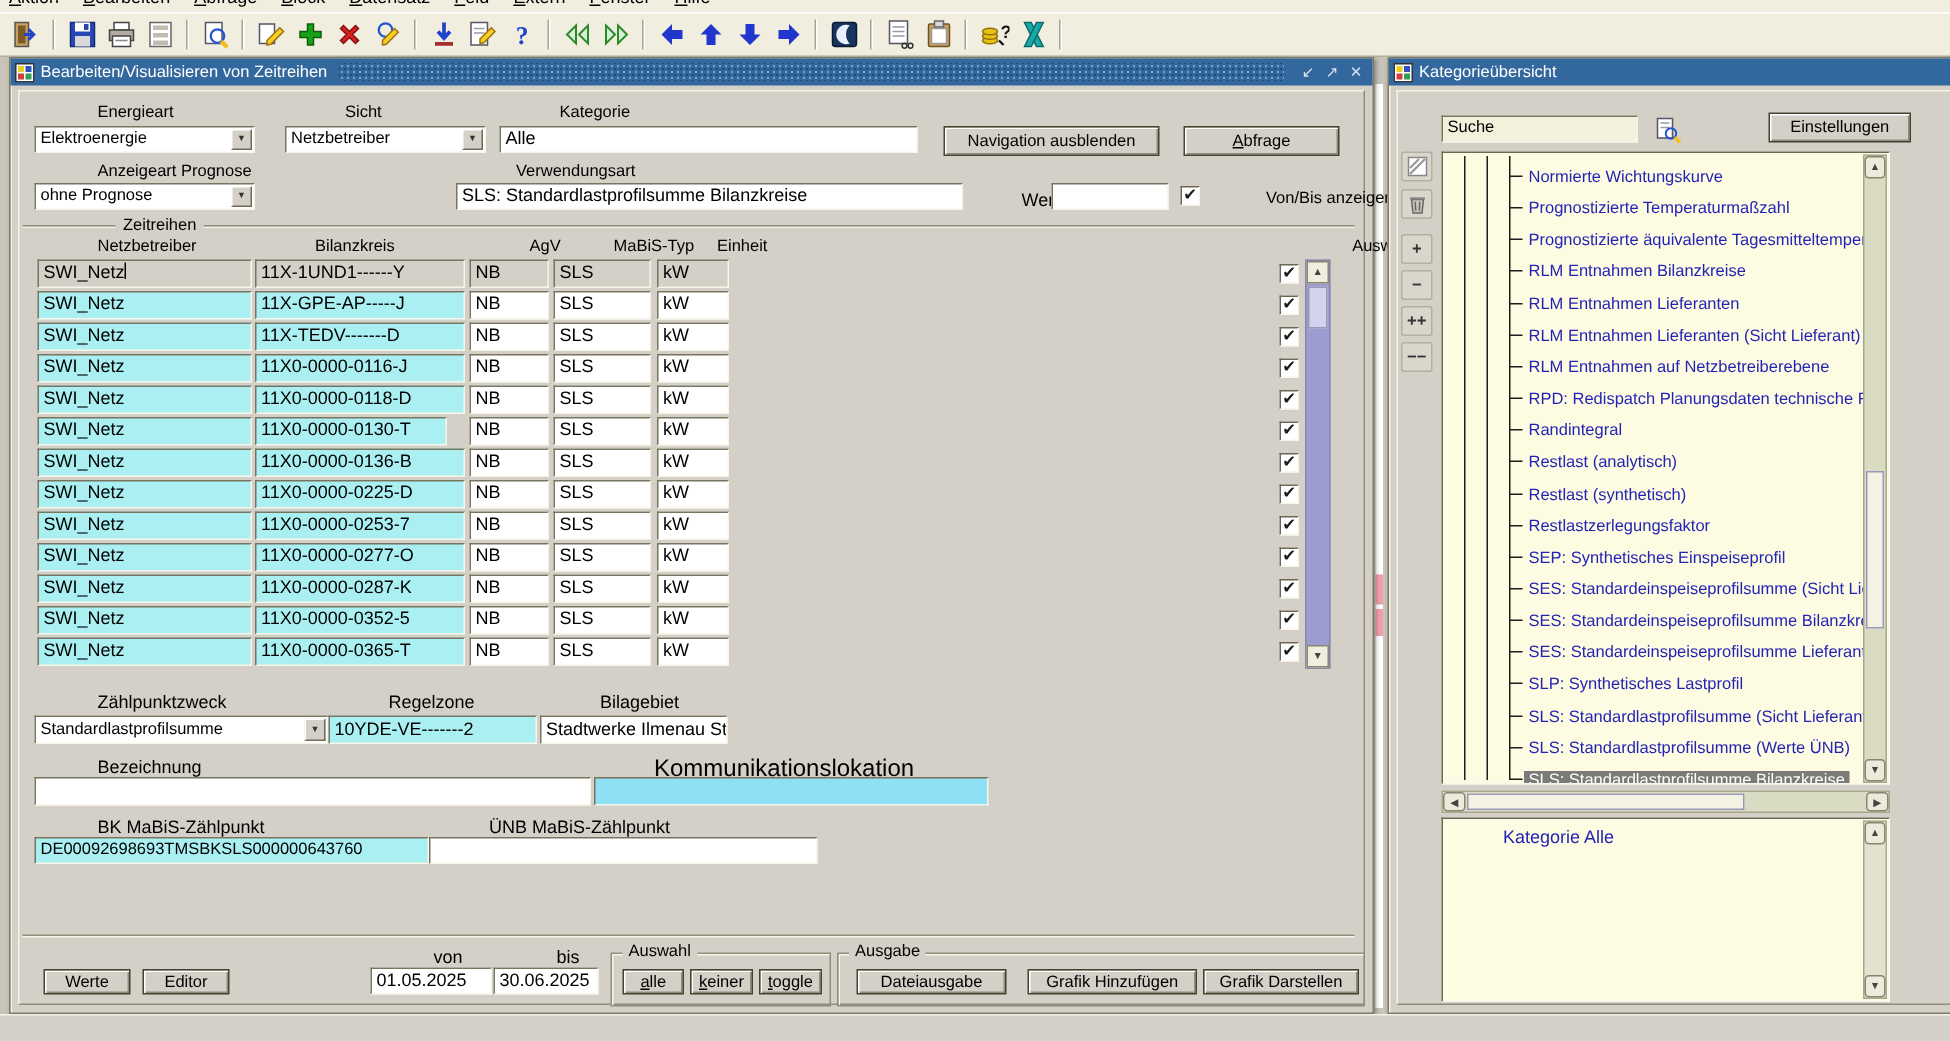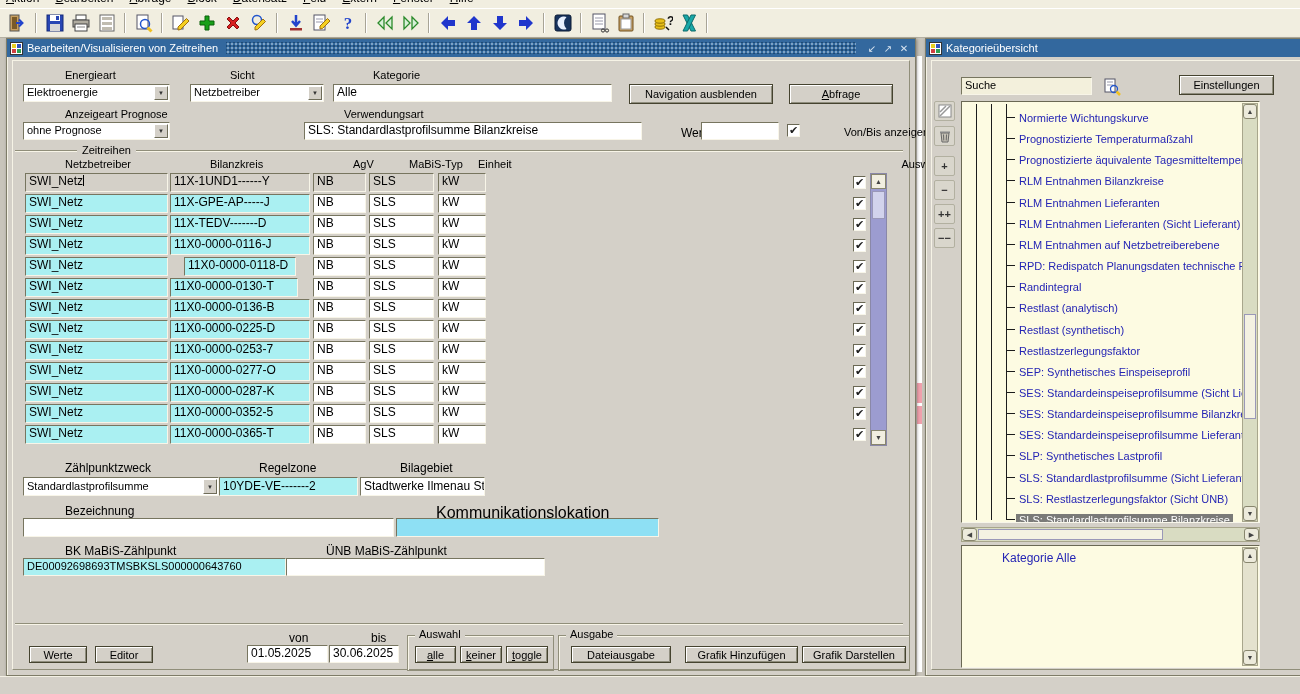--- a/index.html
+++ b/index.html
@@ -333,21 +333,21 @@
           <div class="fld cell" style="left: 362px; top: 158px; width: 65px;">SLS</div>
           <div class="fld cell" style="left: 431px; top: 158px; width: 48px;">kW</div>
           <div class="checkbox" style="left: 846px; top: 161px;">✔</div>
           <div class="fld cell cyan" style="left: 18px; top: 179px; width: 143px;">SWI_Netz</div>
           <div class="fld cell cyan" style="left: 163px; top: 179px; width: 140px;">11X0-0000-0116-J</div>
           <div class="fld cell" style="left: 306px; top: 179px; width: 53px;">NB</div>
           <div class="fld cell" style="left: 362px; top: 179px; width: 65px;">SLS</div>
           <div class="fld cell" style="left: 431px; top: 179px; width: 48px;">kW</div>
           <div class="checkbox" style="left: 846px; top: 182px;">✔</div>
           <div class="fld cell cyan" style="left: 18px; top: 200px; width: 143px;">SWI_Netz</div>
-          <div class="fld cell cyan" style="left: 177px; top: 200px; width: 112px;">11X0-0000-0118-D</div>
+          <div class="fld cell cyan" style="left: 163px; top: 200px; width: 140px;">11X0-0000-0118-D</div>
           <div class="fld cell" style="left: 306px; top: 200px; width: 53px;">NB</div>
           <div class="fld cell" style="left: 362px; top: 200px; width: 65px;">SLS</div>
           <div class="fld cell" style="left: 431px; top: 200px; width: 48px;">kW</div>
           <div class="checkbox" style="left: 846px; top: 203px;">✔</div>
           <div class="fld cell cyan" style="left: 18px; top: 221px; width: 143px;">SWI_Netz</div>
           <div class="fld cell cyan" style="left: 163px; top: 221px; width: 128px;">11X0-0000-0130-T</div>
           <div class="fld cell" style="left: 306px; top: 221px; width: 53px;">NB</div>
           <div class="fld cell" style="left: 362px; top: 221px; width: 65px;">SLS</div>
           <div class="fld cell" style="left: 431px; top: 221px; width: 48px;">kW</div>
           <div class="checkbox" style="left: 846px; top: 224px;">✔</div>
@@ -515,21 +515,21 @@
             <div class="tree-item" style="top: 175.2px;"><span class="tree-label">Randintegral</span></div>
             <div class="tree-item" style="top: 196.35px;"><span class="tree-label">Restlast (analytisch)</span></div>
             <div class="tree-item" style="top: 217.5px;"><span class="tree-label">Restlast (synthetisch)</span></div>
             <div class="tree-item" style="top: 238.65px;"><span class="tree-label">Restlastzerlegungsfaktor</span></div>
             <div class="tree-item" style="top: 259.8px;"><span class="tree-label">SEP: Synthetisches Einspeiseprofil</span></div>
             <div class="tree-item" style="top: 280.95px;"><span class="tree-label">SES: Standardeinspeiseprofilsumme (Sicht Lieferant)</span></div>
             <div class="tree-item" style="top: 302.1px;"><span class="tree-label">SES: Standardeinspeiseprofilsumme Bilanzkreise</span></div>
             <div class="tree-item" style="top: 323.25px;"><span class="tree-label">SES: Standardeinspeiseprofilsumme Lieferanten</span></div>
             <div class="tree-item" style="top: 344.4px;"><span class="tree-label">SLP: Synthetisches Lastprofil</span></div>
             <div class="tree-item" style="top: 365.55px;"><span class="tree-label">SLS: Standardlastprofilsumme (Sicht Lieferant)</span></div>
-            <div class="tree-item" style="top: 386.7px;"><span class="tree-label">SLS: Restlastzerlegungsfaktor (Sicht ÜNB)</span></div>
+            <div class="tree-item" style="top: 386.7px;"><span class="tree-label">SLS: Standardlastprofilsumme (Werte ÜNB)</span></div>
             <div class="tree-item selected" style="top: 407.85px;"><span class="tree-label">SLS: Standardlastprofilsumme Bilanzkreise</span></div>
           </div>
         <div class="sb-v tsb" style="right:1px; top:1px; height:419px; width:16px;">
           <div class="sb-btn" style="top:0;">▲</div>
           <div class="sb-thumb" style="top:210px; height:105px; background:#f4f2e2;"></div>
           <div class="sb-btn" style="bottom:0;">▼</div>
         </div>
       </div>
 
       <div class="sb-h" style="left:35px; top:470px; width:299px;">

